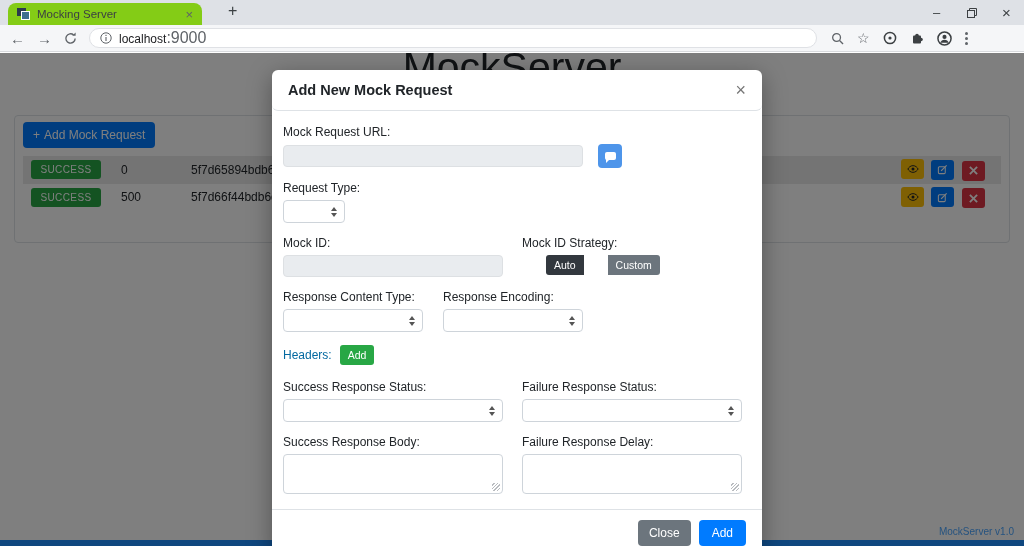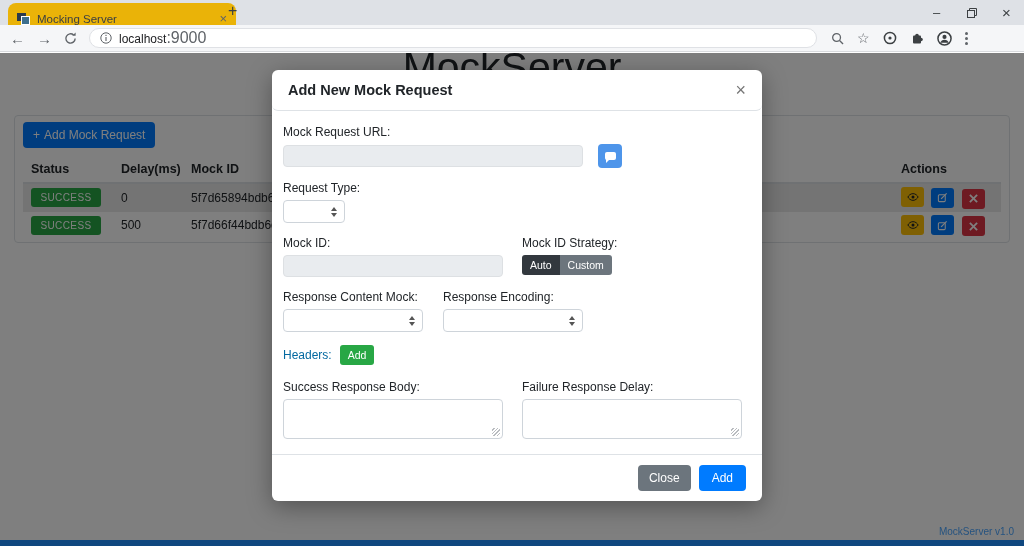--- a/index.html
+++ b/index.html
@@ -1,21 +1,21 @@
 <!DOCTYPE html>
 <html><head>
 <meta charset="utf-8">
 <style>
   html,body{margin:0;padding:0;}
   body{width:1024px;height:546px;overflow:hidden;font-family:"Liberation Sans",sans-serif;background:#fff;}
   .browser{position:relative;width:1024px;height:546px;}
 
   
   .tabstrip{position:relative;height:25px;background:#dee1e6;}
-  .tab{position:absolute;left:8px;top:3px;width:228px;height:22px;background:#eab308;border-radius:8px 8px 0 0;display:flex;align-items:flex-end;padding:0 9px;gap:7px;box-sizing:border-box;}
+  .tab{position:absolute;left:8px;top:3px;width:194px;height:22px;background:#84cc16;border-radius:8px 8px 0 0;display:flex;align-items:center;padding:0 9px;gap:7px;box-sizing:border-box;}
   .tab-title{font-size:11.5px;color:#3c4043;flex:1;white-space:nowrap;overflow:hidden;}
   .favicon{width:13px;height:12px;position:relative;flex:0 0 13px;}
   .favicon .fb{position:absolute;left:0;top:0;width:9px;height:8px;background:#2b3a4d;}
   .favicon .ff{position:absolute;right:0;bottom:0;width:7px;height:7px;background:#3e6f8e;border:1px solid #fff;}
   .tab-close{color:#5f6368;font-size:13px;line-height:1;}
   .newtab{position:absolute;left:228px;top:2px;font-size:16px;color:#3c4043;}
   .wincontrols{position:absolute;right:0;top:0;height:25px;display:flex;}
   .winbtn{width:35px;display:flex;align-items:center;justify-content:center;color:#3c4043;font-size:13px;}
 
   
@@ -72,21 +72,21 @@
   .ar .up{border-bottom:4px solid #555;}
   .ar .dn{border-top:4px solid #555;}
   .urlrow{display:flex;align-items:center;gap:15px;}
   .btn-bubble{width:24px;height:24px;background:#4e95ea;border-radius:4px;}
   .bub{width:11px;height:8px;background:#fff;border-radius:2px;position:relative;display:block;}
   .bub::after{content:"";position:absolute;left:1px;bottom:-3px;width:0;height:0;border:3px solid transparent;border-top-color:#fff;border-left-color:#fff;}
   .row2{display:flex;}
   .col1-220{width:220px;margin-right:19px;}
   .col1-140{width:140px;margin-right:20px;}
   .seg{display:inline-flex;}
-  .segbtn{color:#fff;font-size:10.5px;padding:4px 8px;cursor:pointer;}
+  .segbtn{color:#fff;font-size:10.5px;padding:4px 8px;cursor:pointer;margin-left:24px;}
   .seg-auto{background:#32383e;border-radius:3px 0 0 3px;}
   .seg-custom{background:#6c757d;border-radius:0 3px 3px 0;}
   .headers-row{display:flex;align-items:center;gap:8px;margin-bottom:15px;}
   .btn-green-sm{background:#28a745;font-size:10.5px;padding:4px 8px;border-radius:3px;}
   .ta{width:220px;height:40px;border:1px solid #ced4da;border-radius:4px;box-sizing:border-box;position:relative;background:#fff;}
   .ta::after{content:"";position:absolute;right:2px;bottom:2px;width:8px;height:8px;background:repeating-linear-gradient(-45deg,transparent,transparent 1.5px,#b9bcc0 1.5px,#b9bcc0 2.5px);}
   .m-foot{border-top:1px solid #dee2e6;padding:10px 16px;display:flex;justify-content:flex-end;gap:8px;}
   .btn-close{background:#6c757d;font-size:12px;padding:6px 11px;}
   .btn-primary-sm{background:#007bff;font-size:12px;padding:6px 13px;}
 </style>
@@ -176,27 +176,20 @@
 
   <div class="page">
     <div class="heading">MockServer</div>
 
     <div class="card">
       <button class="btn btn-add">
         <span>+</span>
         <span>Add Mock Request</span>
       </button>
       <div class="tbl">
-        <div class="trow thead">
-          <span class="c-status">Status</span>
-          <span class="c-delay">Delay(ms)</span>
-          <span class="c-id">Mock ID</span>
-          <span class="c-spacer"></span>
-          <span class="c-actions">Actions</span>
-        </div>
 
         <div class="trow tdata r1">
           <span class="c-status"><span class="badge">SUCCESS</span></span>
           <span class="c-delay">0</span>
           <span class="c-id">5f7d65894bdb6d13</span>
           <span class="c-spacer"></span>
           <span class="c-actions">
             <span class="act act-view">
                 <svg width="12" height="12" viewBox="0 0 16 16">
                   <path d="M8 3.5C4.5 3.5 2 6.3 1.2 8c.8 1.7 3.3 4.5 6.8 4.5s6-2.8 6.8-4.5C14 6.3 11.5 3.5 8 3.5z" fill="none" stroke="#212529" stroke-width="1.3"></path>
@@ -288,21 +281,21 @@
             <label class="lbl">Mock ID Strategy:</label>
             <div class="seg">
               <span class="segbtn seg-auto">Auto</span>
               <span class="segbtn seg-custom">Custom</span>
             </div>
           </div>
         </div>
 
         <div class="grp row2">
           <div class="col1-140" style="width:140px;margin-right:20px;">
-            <label class="lbl">Response Content Mock:</label>
+            <label class="lbl">Response Content Type:</label>
             <div class="sel w140">
                 <span class="ar">
                   <i class="up"></i>
                   <i class="dn"></i>
                 </span>
               </div>
           </div>
           <div>
             <label class="lbl">Response Encoding:</label>
             <div class="sel w140">
@@ -312,20 +305,40 @@
                 </span>
               </div>
           </div>
         </div>
 
         <div class="headers-row">
           <span class="lbl-inline">Headers:</span>
           <button class="btn btn-green-sm">Add</button>
         </div>
 
+        <div class="grp row2">
+          <div class="col1-220">
+            <label class="lbl">Success Response Status:</label>
+            <div class="sel w220">
+                <span class="ar">
+                  <i class="up"></i>
+                  <i class="dn"></i>
+                </span>
+              </div>
+          </div>
+          <div>
+            <label class="lbl">Failure Response Status:</label>
+            <div class="sel w220">
+                <span class="ar">
+                  <i class="up"></i>
+                  <i class="dn"></i>
+                </span>
+              </div>
+          </div>
+        </div>
 
         <div class="grp row2">
           <div class="col1-220">
             <label class="lbl">Success Response Body:</label>
             <div class="ta"></div>
           </div>
           <div>
             <label class="lbl">Failure Response Delay:</label>
             <div class="ta"></div>
           </div>

